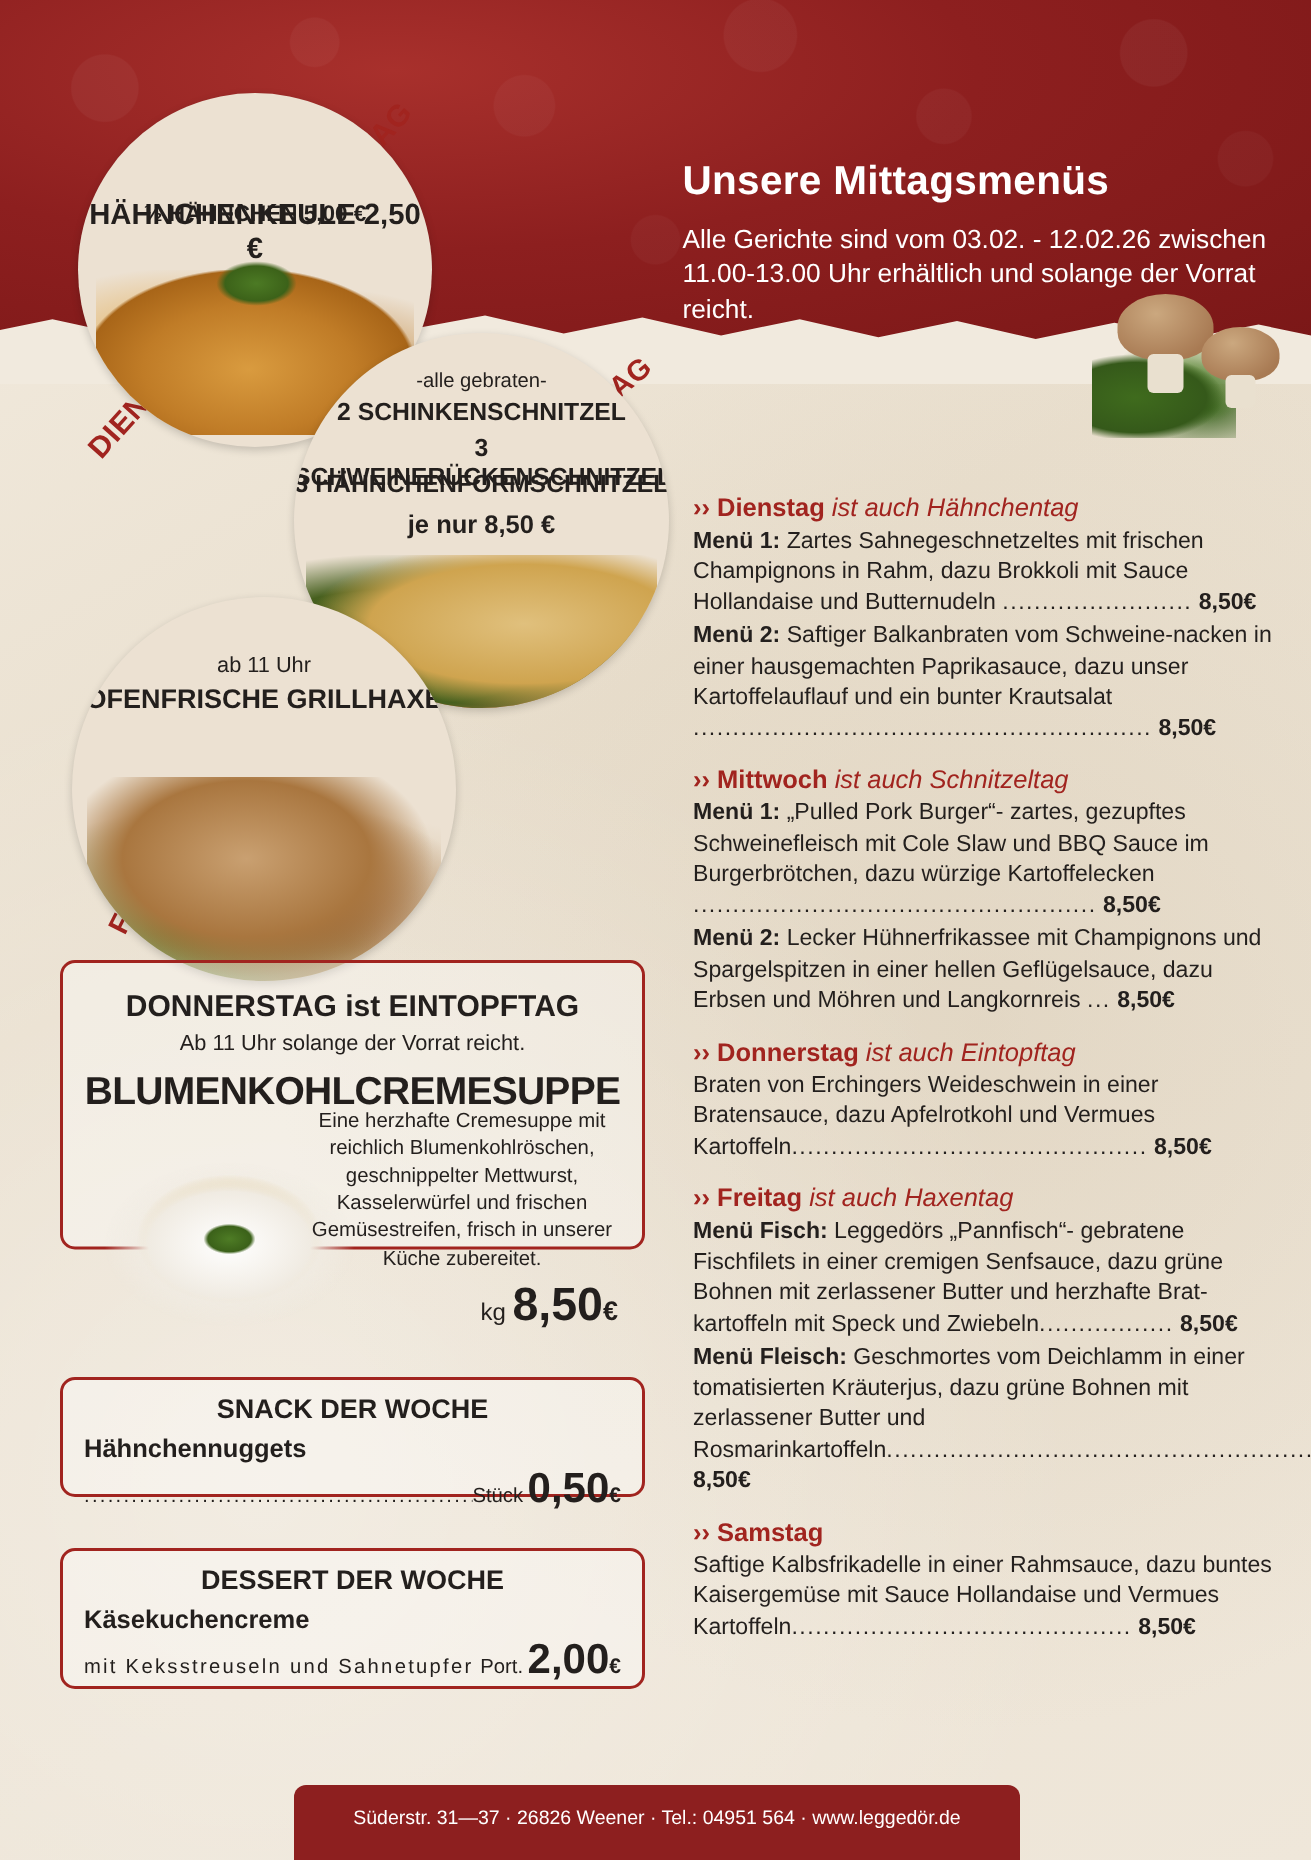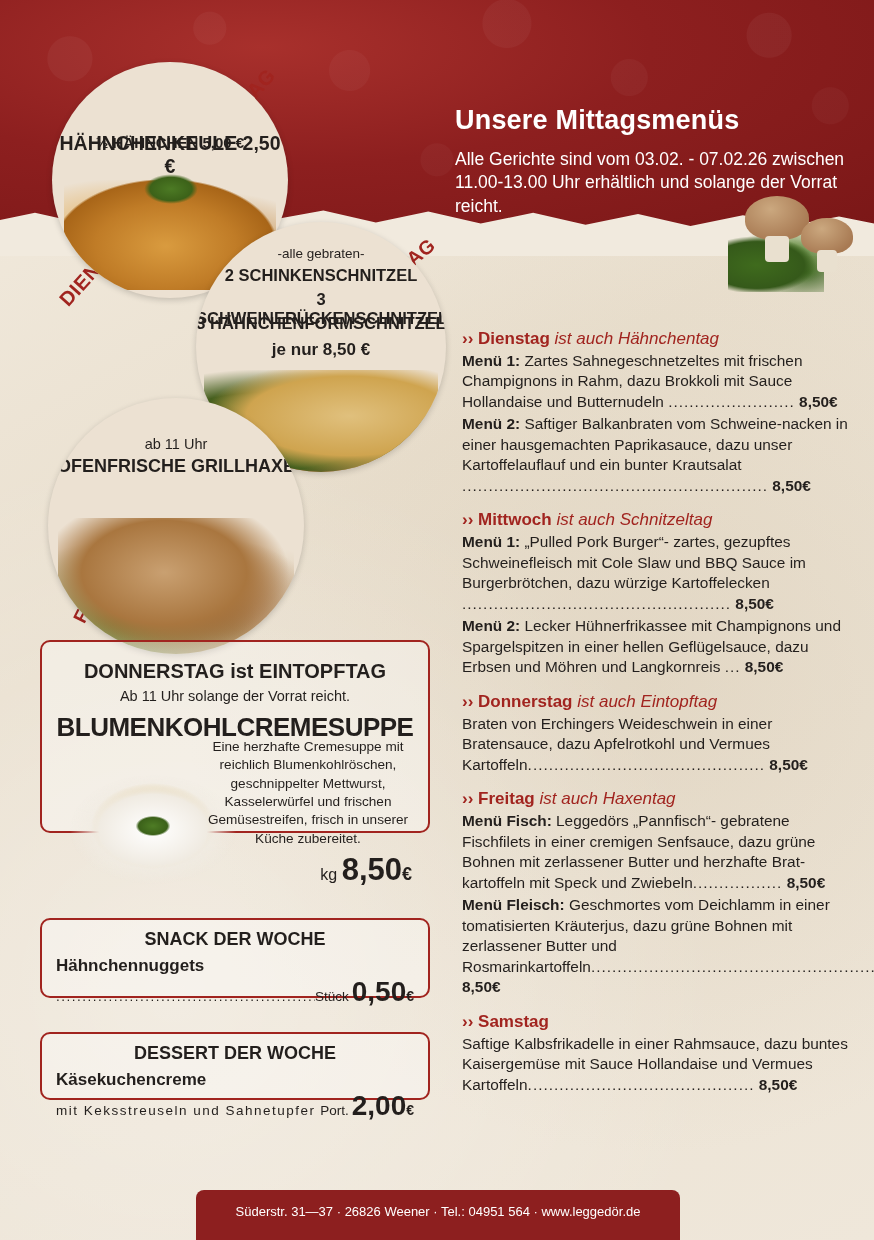--- a/index.html
+++ b/index.html
@@ -155,21 +155,21 @@
     background:
       radial-gradient(ellipse at 50% 48%, #ffffff 0%, #f0ebe2 40%, rgba(240,235,226,0) 62%),
       radial-gradient(ellipse at 50% 45%, #e7cf9c 0%, #d8b86f 34%, rgba(216,184,111,0) 46%);
     border-radius: 50%/42%;
   }
   #eintopf .soup::after {
     content:""; position:absolute; left: 78px; top: 44px; width: 34px; height: 20px;
     background: radial-gradient(ellipse at 50% 50%, #4e7c25 0%, #3b6119 60%, rgba(59,97,25,0) 72%);
   }
   #snack { left: 40px; top: 918px; width: 390px; height: 80px; }
-  #dessert { left: 40px; top: 1032px; width: 390px; height: 68px; }
+  #dessert { left: 40px; top: 1032px; width: 390px; height: 94px; }
   .bx-title { text-align: center; font-size: 18px; font-weight: bold; color: #231f1d; margin-top: 9px; }
   .bx-item { font-size: 17px; font-weight: bold; color: #231f1d; margin: 6px 0 0 14px; }
   .bx-line {
     position: relative; margin: 0 14px; font-size: 13.5px; color: #231f1d;
     display: flex; align-items: baseline;
   }
   .bx-line .dotfill { flex: 1; overflow: hidden; letter-spacing: 1.5px; white-space: nowrap; }
   .bx-line .unit { font-size: 13.5px; }
   .bx-line .amt { font-size: 28px; font-weight: bold; margin-left: 3px; }
   .bx-line .cur { font-size: 14px; font-weight: bold; }
@@ -214,21 +214,21 @@
   <div class="basil"></div>
   <div class="mushrooms">
     <div class="cap m1"></div>
       <div class="stem s1"></div>
     <div class="cap m2"></div>
       <div class="stem s2"></div>
   </div>
 
   <div class="right-col">
     <div class="main-title">Unsere Mittagsmenüs</div>
-    <div class="intro">Alle Gerichte sind vom 03.02. - 07.02.26 zwischen 11.00-13.00 Uhr erhältlich und solange der Vorrat reicht.</div>
+    <div class="intro">Alle Gerichte sind vom 03.02. - 12.02.26 zwischen 11.00-13.00 Uhr erhältlich und solange der Vorrat reicht.</div>
   </div>
 
   <div class="ribbon rib1">DIENSTAG IST HÄHNCHENTAG</div>
   <div class="circle" id="c1">
     <div class="txt l1">½ HÄHNCHEN 5,00 €</div>
     <div class="txt l2">HÄHNCHENKEULE 2,50 €</div>
     <div class="food"></div>
     <div class="herb"></div>
   </div>
 

